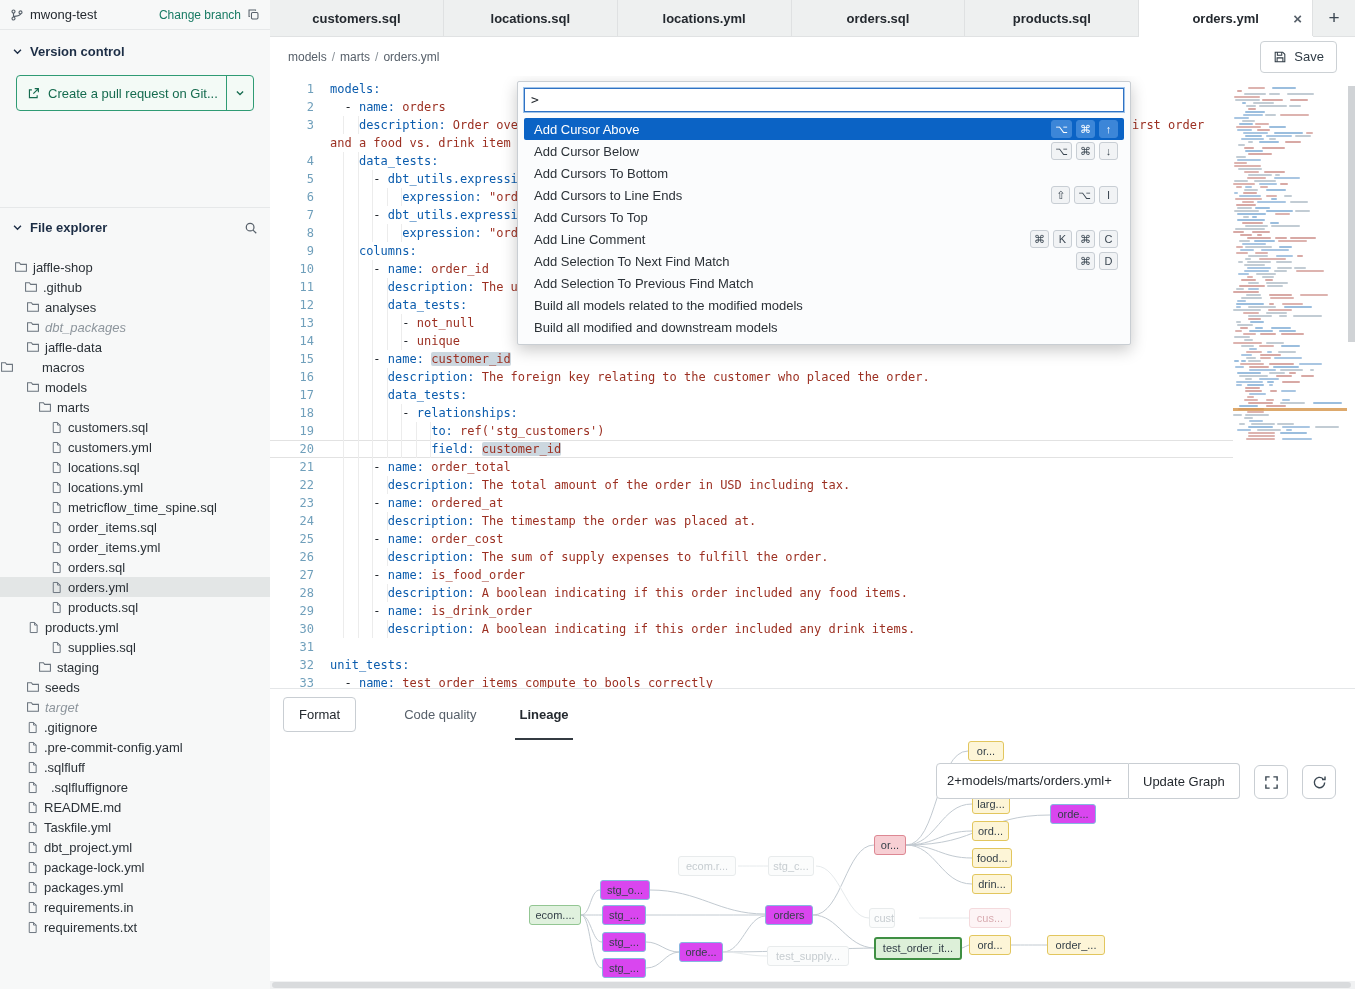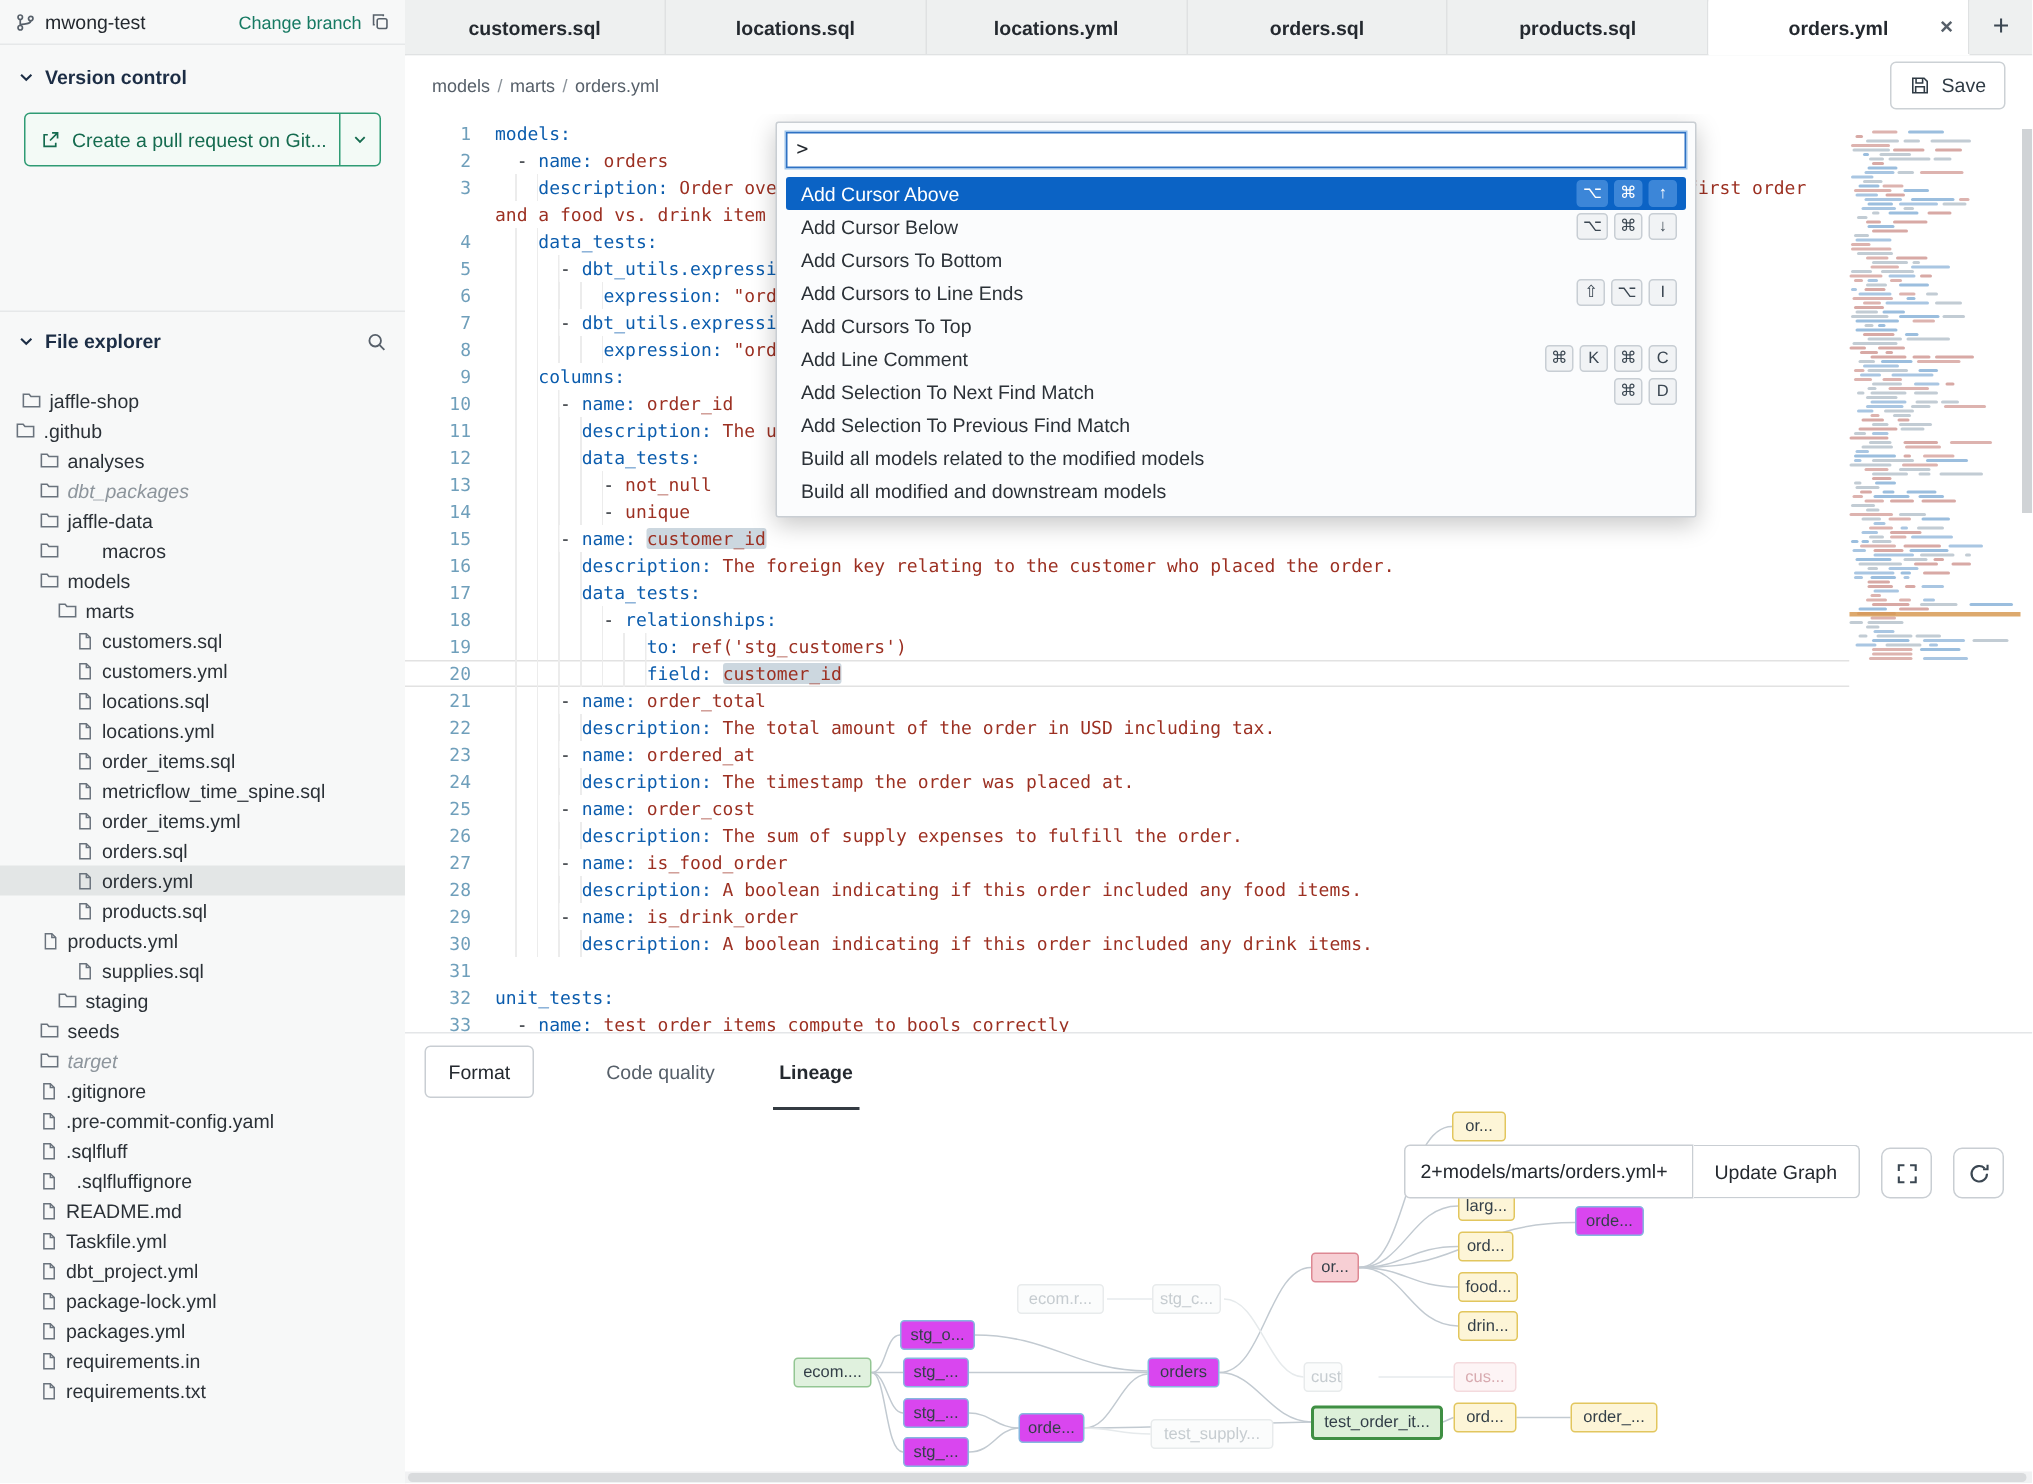--- a/index.html
+++ b/index.html
@@ -165,21 +165,21 @@
 
     <div id="tree">
         <div class="titem" style="padding-left: 14px;">
           <span class="icon-btn">
             <svg width="14" height="14" viewBox="0 0 16 16" fill="none" stroke="#6a737d" stroke-width="1.2">
               <path d="M1.8 3.2h4.4l1.4 1.8h6.6v7.8H1.8z"></path>
             </svg>
           </span>
           <span>jaffle-shop</span>
         </div>
-        <div class="titem" style="padding-left: 10px;">
+        <div class="titem" style="padding-left: 24px;">
           <span class="icon-btn">
             <svg width="14" height="14" viewBox="0 0 16 16" fill="none" stroke="#6a737d" stroke-width="1.2">
               <path d="M1.8 3.2h4.4l1.4 1.8h6.6v7.8H1.8z"></path>
             </svg>
           </span>
           <span>.github</span>
         </div>
         <div class="titem" style="padding-left: 26px;">
           <span class="icon-btn">
             <svg width="14" height="14" viewBox="0 0 16 16" fill="none" stroke="#6a737d" stroke-width="1.2">
@@ -197,21 +197,21 @@
           <span>dbt_packages</span>
         </div>
         <div class="titem" style="padding-left: 26px;">
           <span class="icon-btn">
             <svg width="14" height="14" viewBox="0 0 16 16" fill="none" stroke="#6a737d" stroke-width="1.2">
               <path d="M1.8 3.2h4.4l1.4 1.8h6.6v7.8H1.8z"></path>
             </svg>
           </span>
           <span>jaffle-data</span>
         </div>
-        <div class="titem" style="padding-left: 26px; gap: 28px;">
+        <div class="titem" style=" gap: 28px;">
           <span class="icon-btn">
             <svg width="14" height="14" viewBox="0 0 16 16" fill="none" stroke="#6a737d" stroke-width="1.2">
               <path d="M1.8 3.2h4.4l1.4 1.8h6.6v7.8H1.8z"></path>
             </svg>
           </span>
           <span>macros</span>
         </div>
         <div class="titem" style="padding-left: 26px;">
           <span class="icon-btn">
             <svg width="14" height="14" viewBox="0 0 16 16" fill="none" stroke="#6a737d" stroke-width="1.2">
@@ -264,30 +264,30 @@
           </span>
           <span>locations.yml</span>
         </div>
         <div class="titem" style="padding-left: 50px;">
           <span class="icon-btn">
             <svg width="13" height="13" viewBox="0 0 16 16" fill="none" stroke="#6a737d" stroke-width="1.2">
               <path d="M4 1.8h5.3l3.2 3.2v9.2H4z"></path>
               <path d="M9.3 1.8V5h3.2"></path>
             </svg>
           </span>
+          <span>metricflow_time_spine.sql</span>
+        </div>
+        <div class="titem" style="padding-left: 50px;">
+          <span class="icon-btn">
+            <svg width="13" height="13" viewBox="0 0 16 16" fill="none" stroke="#6a737d" stroke-width="1.2">
+              <path d="M4 1.8h5.3l3.2 3.2v9.2H4z"></path>
+              <path d="M9.3 1.8V5h3.2"></path>
+            </svg>
+          </span>
           <span>order_items.sql</span>
-        </div>
-        <div class="titem" style="padding-left: 50px;">
-          <span class="icon-btn">
-            <svg width="13" height="13" viewBox="0 0 16 16" fill="none" stroke="#6a737d" stroke-width="1.2">
-              <path d="M4 1.8h5.3l3.2 3.2v9.2H4z"></path>
-              <path d="M9.3 1.8V5h3.2"></path>
-            </svg>
-          </span>
-          <span>metricflow_time_spine.sql</span>
         </div>
         <div class="titem" style="padding-left: 50px;">
           <span class="icon-btn">
             <svg width="13" height="13" viewBox="0 0 16 16" fill="none" stroke="#6a737d" stroke-width="1.2">
               <path d="M4 1.8h5.3l3.2 3.2v9.2H4z"></path>
               <path d="M9.3 1.8V5h3.2"></path>
             </svg>
           </span>
           <span>order_items.yml</span>
         </div>

